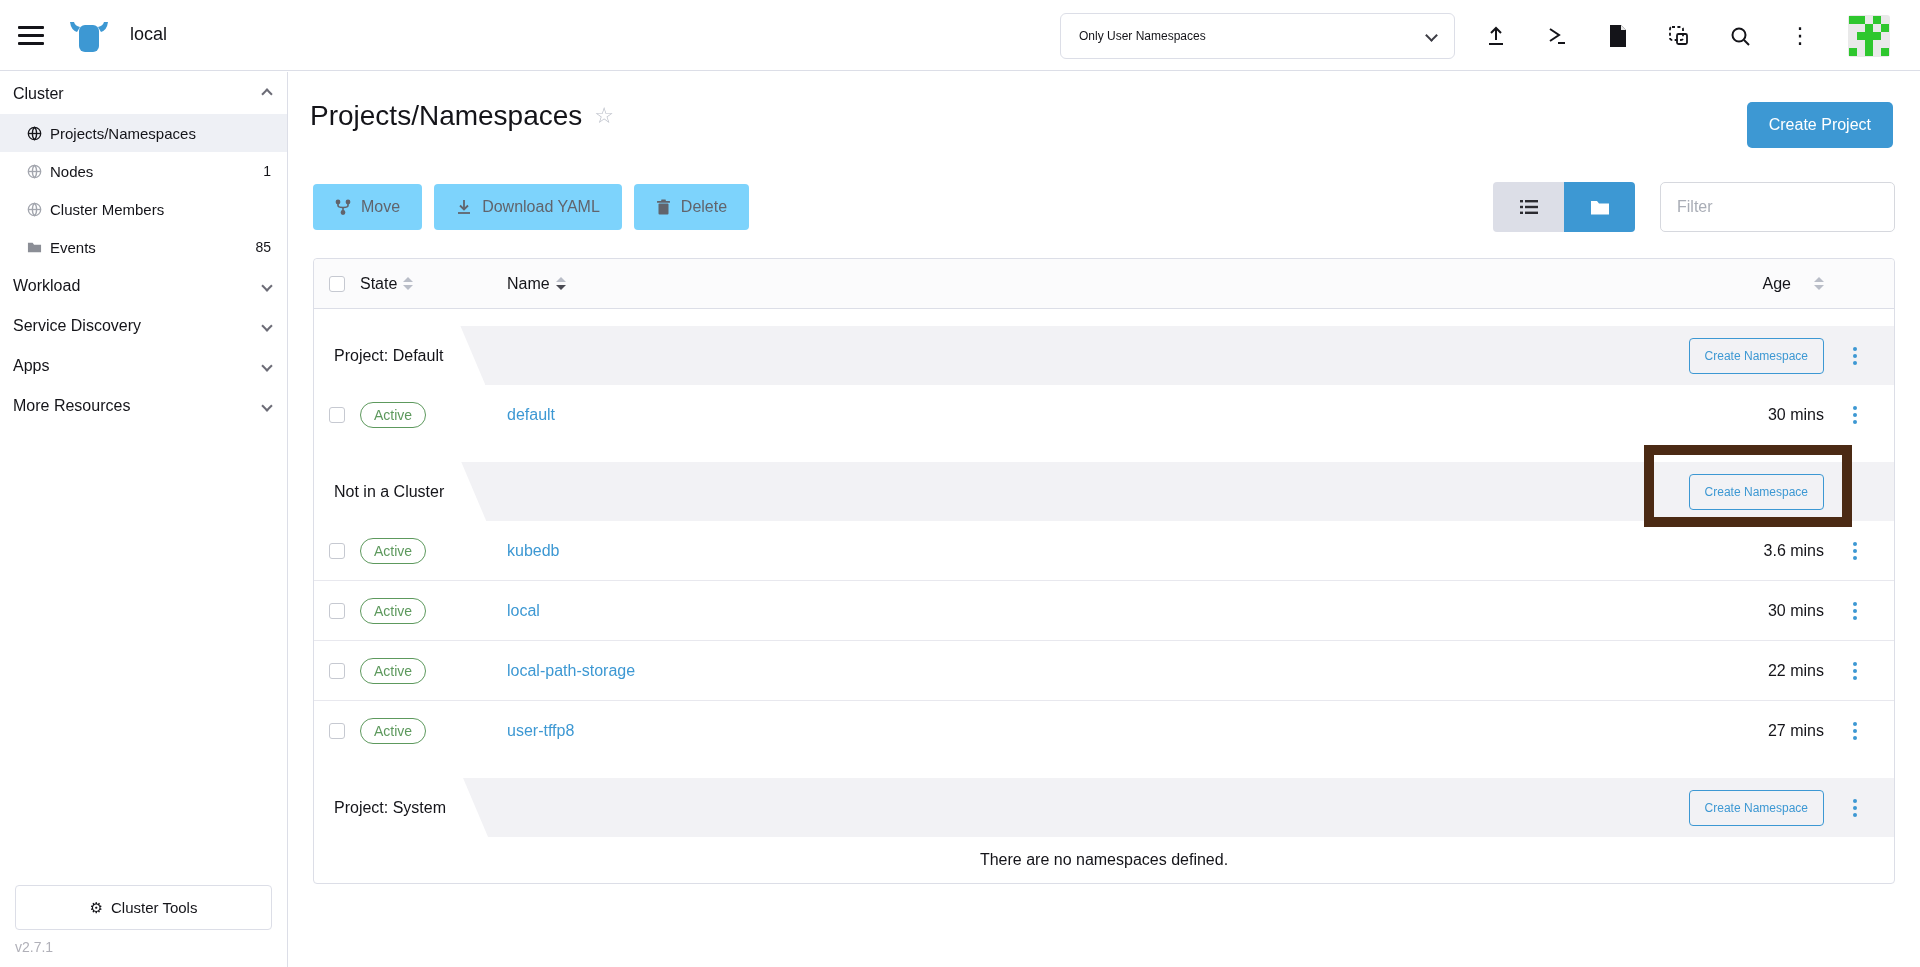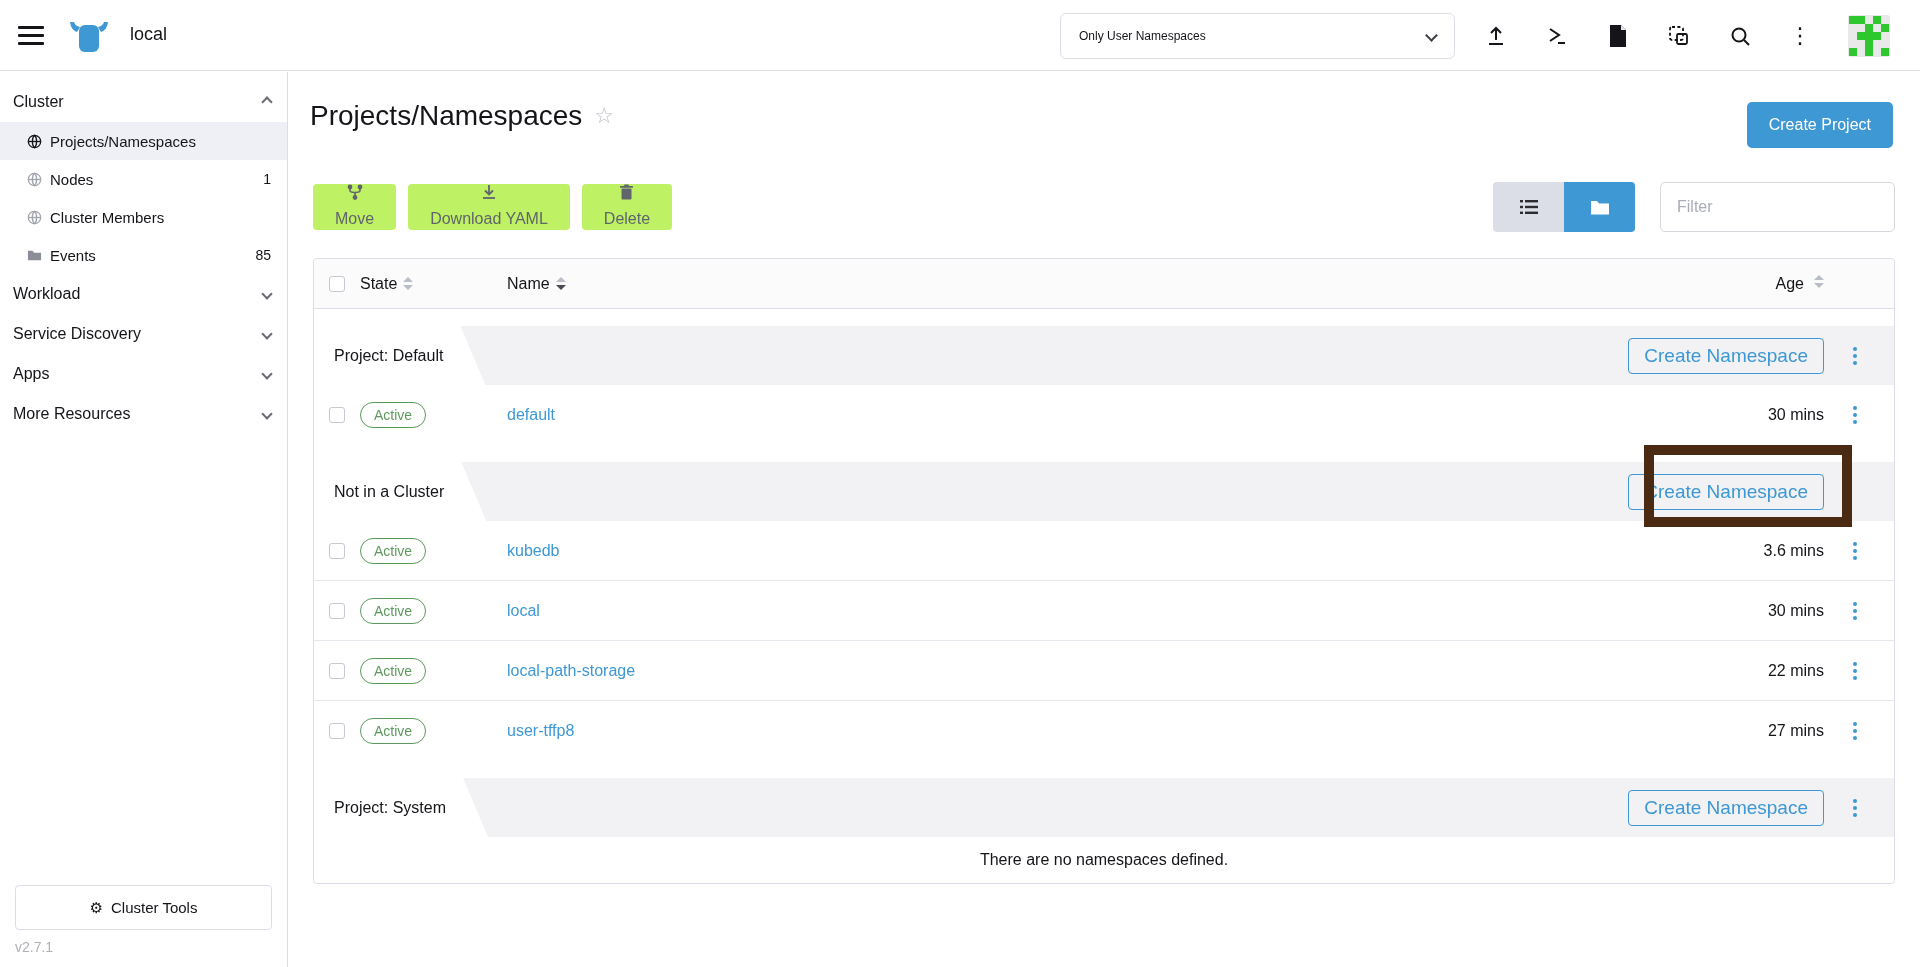--- a/index.html
+++ b/index.html
@@ -17,65 +17,65 @@
   .chev { width:9px; height:9px; border-right:2px solid #3c3c44; border-bottom:2px solid #3c3c44; transform:rotate(45deg); display:inline-block; }
   .chev.up { transform:rotate(-135deg); }
   .chev.gray { border-color:#6c6c76; }
   .top-icon { width:24px; height:24px; display:flex; align-items:center; justify-content:center; cursor:pointer; }
   .kebab-glyph { font-size:22px; color:#141419; line-height:1; cursor:pointer; }
   .avatar { width:42px; height:42px; background:#e9e9e9; border-radius:3px; display:grid; grid-template-columns:repeat(5,1fr); grid-template-rows:repeat(5,1fr); padding:1px; cursor:pointer; }
   .avatar i { display:block; }
   .avatar i.g { background:#2ec72e; }
 
   
-  .sidebar { position:absolute; left:0; top:72px; width:288px; bottom:0; background:#fff; border-right:1px solid #dcdee7; padding-top:10px; }
+  .sidebar { position:absolute; left:0; top:72px; width:288px; bottom:0; background:#fff; border-right:1px solid #dcdee7; padding-top:2px; }
   .side-section { height:40px; display:flex; align-items:center; padding:0 16px 0 13px; font-size:16px; cursor:pointer; }
   .side-section .chev { margin-left:auto; width:8px; height:8px; }
   .nav-item { height:38px; display:flex; align-items:center; padding:0 16px 0 27px; font-size:15px; cursor:pointer; gap:8px; }
   .nav-item.selected { background:#eef0f5; }
   .nav-item .count { margin-left:auto; font-size:14px; }
   .nav-icon { width:15px; height:15px; flex:0 0 auto; }
   .cluster-tools-btn { position:absolute; left:15px; right:15px; bottom:37px; height:45px; border:1px solid #dcdee7; border-radius:4px; background:#fff; display:flex; align-items:center; justify-content:center; gap:8px; font-size:15px; color:#141419; cursor:pointer; }
   .side-version { position:absolute; left:15px; bottom:12px; font-size:14px; color:#b0b0b8; }
 
   
   .main { position:absolute; left:288px; top:72px; right:0; bottom:0; background:#fff; }
   .page-title-row { position:absolute; left:22px; top:28px; right:27px; display:flex; align-items:center; }
   .page-title { font-size:28px; font-weight:400; }
   .fav-star { font-size:22px; color:#b9bdc7; margin-left:12px; cursor:pointer; }
   .create-project { position:absolute; right:27px; top:30px; height:46px; padding:0 22px; background:#3d98d3; color:#fff; border:none; border-radius:5px; font-size:16px; font-family:inherit; cursor:pointer; }
 
   .action-bar { position:absolute; left:25px; right:25px; top:110px; height:50px; display:flex; align-items:center; }
-  .gray-btn { height:46px; background:#bef264; color:#61646c; border:none; border-radius:4px; font-size:16px; font-family:inherit; padding:0 22px; margin-right:12px; display:flex; align-items:center; gap:10px; cursor:pointer;flex-direction:column; }
+  .gray-btn { height:46px; background:#7dd3fc; color:#61646c; border:none; border-radius:4px; font-size:16px; font-family:inherit; padding:0 22px; margin-right:12px; display:flex; align-items:center; gap:10px; cursor:pointer; }
   .view-toggle { margin-left:auto; display:flex; height:50px; border-radius:4px; overflow:hidden; }
   .view-seg { width:71px; display:flex; align-items:center; justify-content:center; cursor:pointer; }
   .view-seg.inactive { background:#dcdee7; }
   .view-seg.active { background:#3d98d3; }
   .filter-input { margin-left:25px; width:235px; height:50px; border:1px solid #d6d8de; border-radius:5px; font-size:16px; font-family:inherit; padding:0 16px; color:#141419; }
   .filter-input::placeholder { color:#a9adb6; }
 
   
   .ns-table { position:absolute; left:25px; right:25px; top:186px; border:1px solid #dcdee7; border-radius:4px; background:#fff; }
   .thead { height:50px; background:#fbfbfc; border-bottom:1px solid #dcdee7; display:flex; align-items:center; font-size:16px; border-radius:4px 4px 0 0; }
   .col-check { width:46px; padding-left:15px; }
   .col-state { width:128px; display:flex; align-items:center; gap:6px; }
   .col-name { flex:1; display:flex; align-items:center; gap:6px;margin-left:19px; }
-  .col-age { width:130px; display:flex; align-items:flex-start; justify-content:flex-end; gap:10px; }
+  .col-age { width:130px; display:flex; align-items:center; justify-content:flex-end; gap:23px; }
   .col-actions { width:46px; margin:0 16px 0 8px; display:flex; justify-content:center; }
   .checkbox { width:16px; height:16px; border:1px solid #c6c9d1; border-radius:3px; background:#fff; cursor:pointer; }
   .sorter { display:inline-flex; flex-direction:column; gap:3px; }
   .tri-up { width:0; height:0; border-left:5px solid transparent; border-right:5px solid transparent; border-bottom:5px solid #b9bdc7; }
   .tri-down { width:0; height:0; border-left:5px solid transparent; border-right:5px solid transparent; border-top:5px solid #b9bdc7; }
   .tri-down.on { border-top-color:#4a4a52; }
 
   .group { margin-top:17px; }
   .group-header { position:relative; height:59px; background:#f2f2f5; display:flex; align-items:center; }
   .group-tab { position:absolute; left:0; top:0; bottom:0; background:#fff; display:flex; align-items:center; padding:0 42px 0 20px; font-size:16px; clip-path:polygon(0 0, calc(100% - 25px) 0, 100% 100%, 0 100%); }
   .group-actions { margin-left:auto; display:flex; align-items:center; padding-right:16px; gap:8px; }
-  .create-ns { height:36px; padding:0 15px; background:transparent; border:1px solid #3d98d3; color:#3d98d3; border-radius:4px; font-size:19px; font-family:inherit; cursor:pointer; }
+  .create-ns { height:36px; padding:0 15px; background:transparent; border:1px solid #3d98d3; color:#3d98d3; border-radius:4px; font-size:12px; font-family:inherit; cursor:pointer; }
   .kebab-cell { width:46px; display:flex; justify-content:center; }
   .kebab-dots { display:inline-flex; flex-direction:column; gap:3px; cursor:pointer; }
   .kebab-dots i { width:4px; height:4px; border-radius:50%; background:#3d98d3; }
   .kebab-cell.hidden-slot { visibility:hidden; }
 
   .trow { height:60px; display:flex; align-items:center; border-bottom:1px solid #e8e8ee; font-size:16px; }
   .trow:last-child { border-bottom:none; }
   .badge-active { display:inline-flex; align-items:center; height:26px; padding:0 13px; border:1px solid #5d995d; color:#5d995d; border-radius:13px; font-size:14px; background:#fff; }
   .name-link { color:#3d98d3; text-decoration:none; cursor:pointer; }
   .age-val { color:#141419; }

